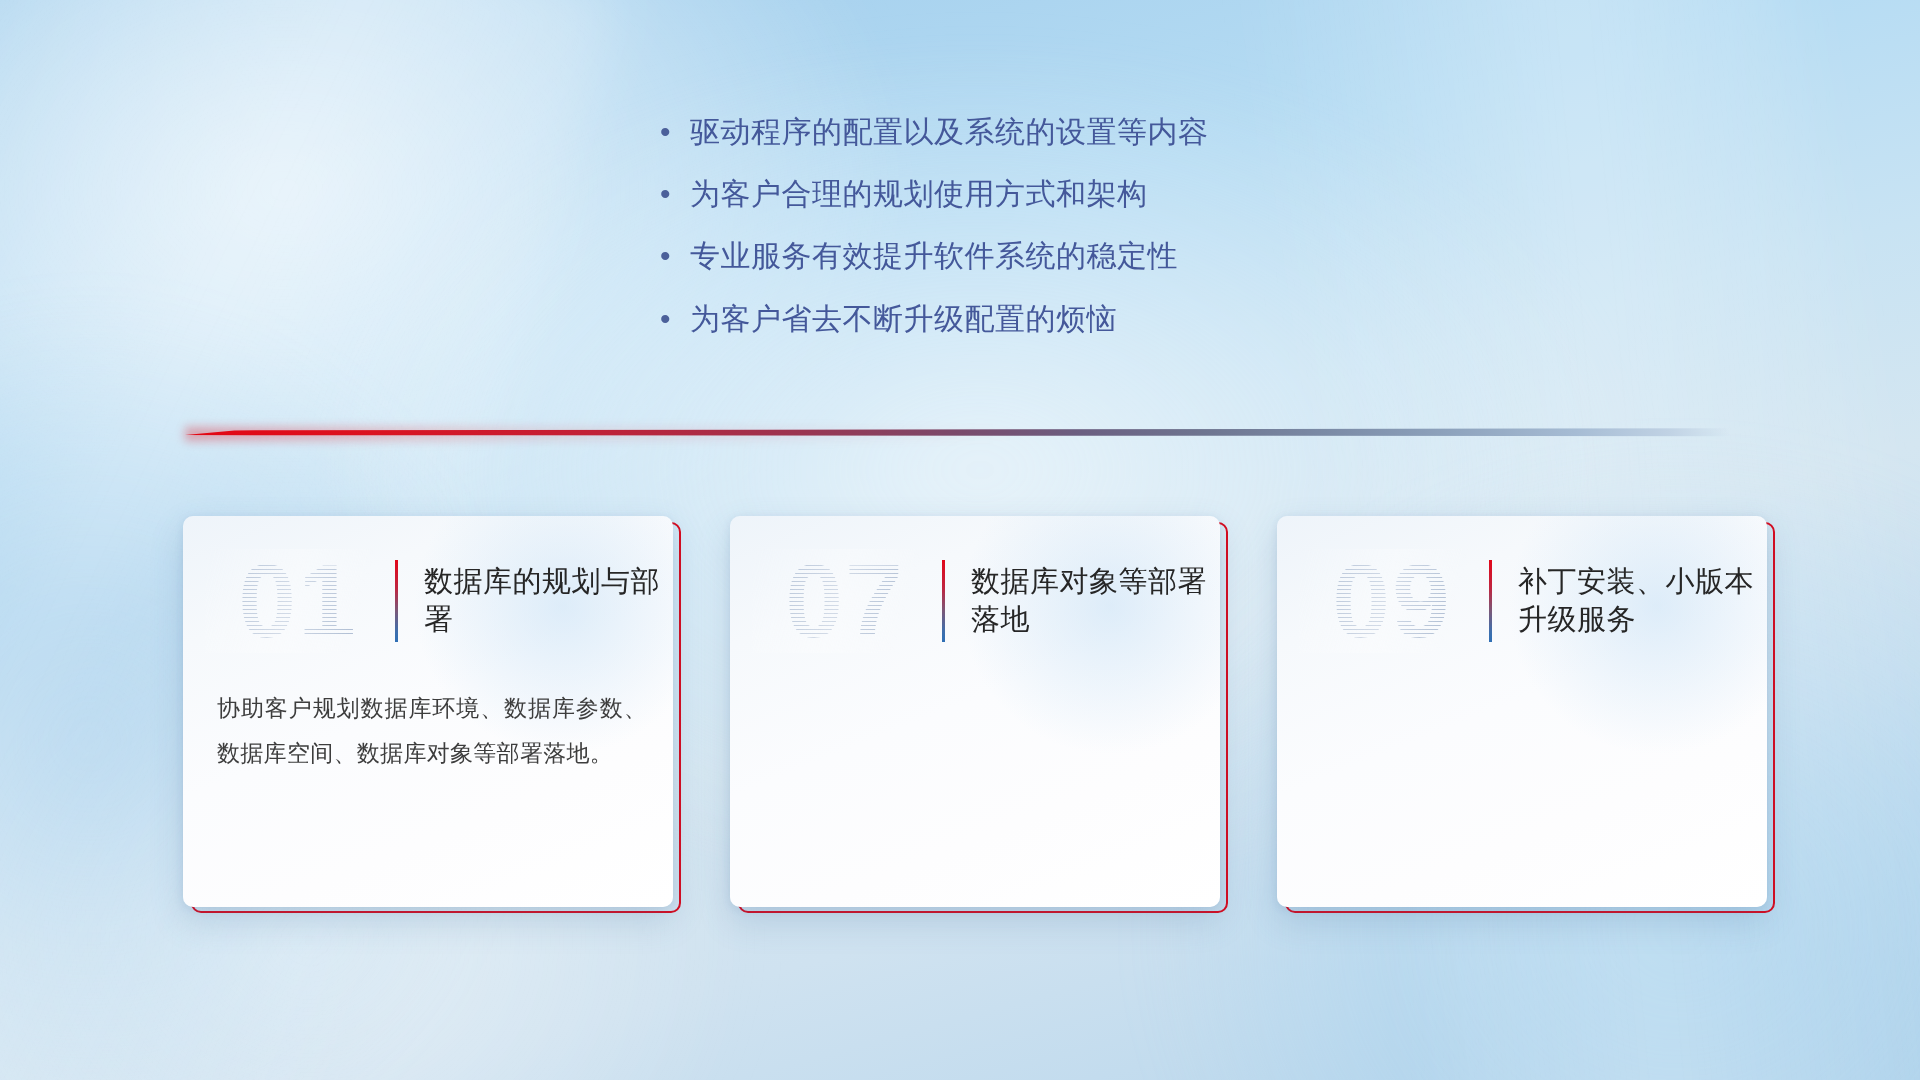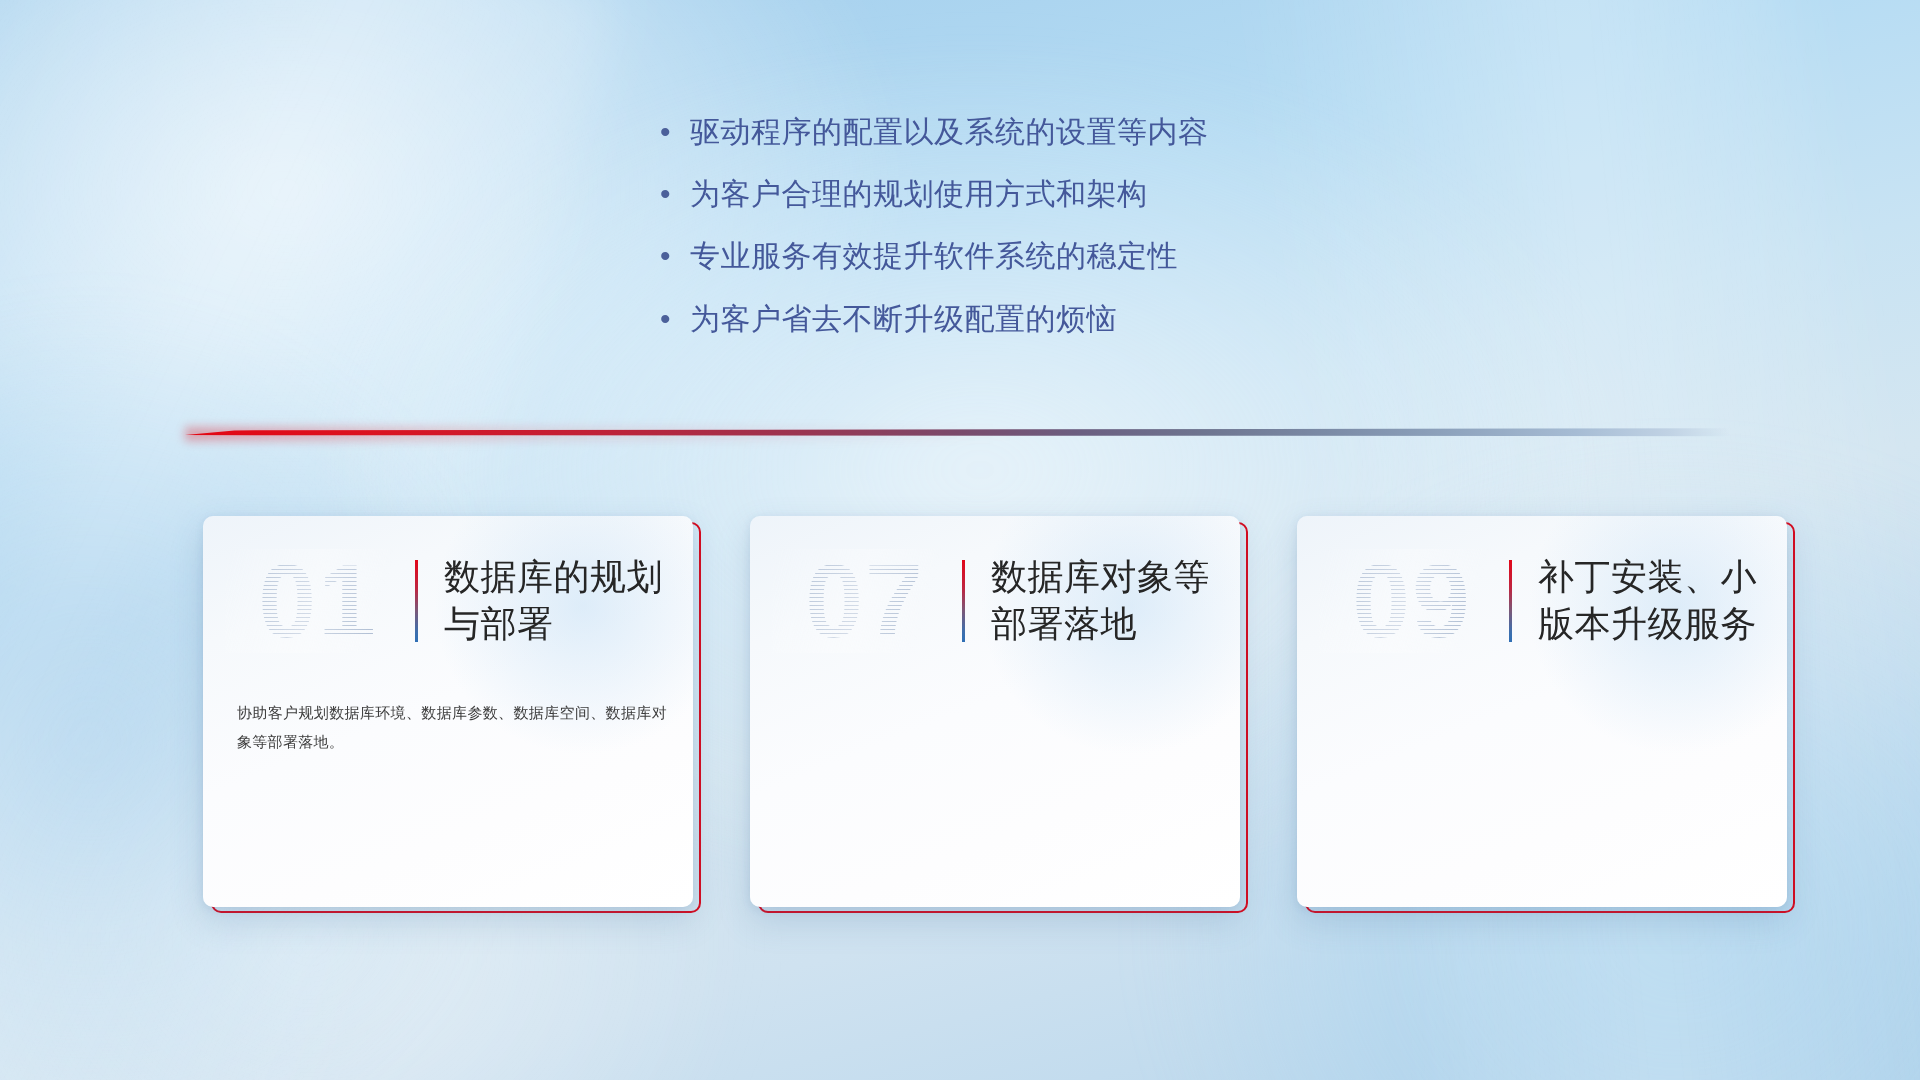--- a/index.html
+++ b/index.html
@@ -88,21 +88,21 @@
   }
   .wedge-glow{
     position:absolute;left:0;top:2px;width:54%;height:14px;
     background:linear-gradient(90deg,rgba(227,6,19,.32) 0%,rgba(227,6,19,.10) 45%,rgba(227,6,19,0) 100%);
     filter:blur(5px);
   }
 
   
   #cards{
     position:absolute;left:183px;top:516px;
-    display:flex;gap:57px;margin-left:20px;
+    display:flex;gap:57px;
   }
   .card-wrap{position:relative;width:490px;height:391px;}
   
   .card-frame{
     position:absolute;left:8px;top:6px;width:100%;height:100%;
     border:2px solid #d9091c;border-radius:10px;
     box-sizing:border-box;
   }
   .card{
     position:absolute;left:0;top:0;width:100%;height:100%;
@@ -139,27 +139,27 @@
   .ghost-num::after{
     content:"";position:absolute;inset:0;
     background:linear-gradient(105deg,rgba(255,255,255,.0) 0%,rgba(255,255,255,.45) 46%,rgba(255,255,255,0) 80%);
     pointer-events:none;mix-blend-mode:screen;
   }
   .vbar{
     width:3px;height:82px;flex:none;margin:0 26px 0 4px;
     background:linear-gradient(180deg,#e2071a 0%,#c0243f 34%,#7a5878 62%,#3d6fae 88%,#2f6fb5 100%);
   }
   .card-title{
-    font-size:36px;line-height:1.30;color:#262626;
+    font-size:29px;line-height:1.30;color:#262626;
     font-weight:400;letter-spacing:.5px;
     max-width:250px;
   }
   .card-body{
-    position:absolute;left:34px;right:26px;top:182px;
-    font-size:15px;line-height:1.95;color:#3d3d3d;
+    position:absolute;left:34px;right:26px;top:170px;
+    font-size:23px;line-height:1.95;color:#3d3d3d;
     letter-spacing:.3px;text-align:justify;
   }
 </style>
 </head>
 <body>
 
 <div id="bg">
   <div class="bg-base"></div>
   <div class="bloom bloom-a"></div>
   <div class="bloom bloom-b"></div>

